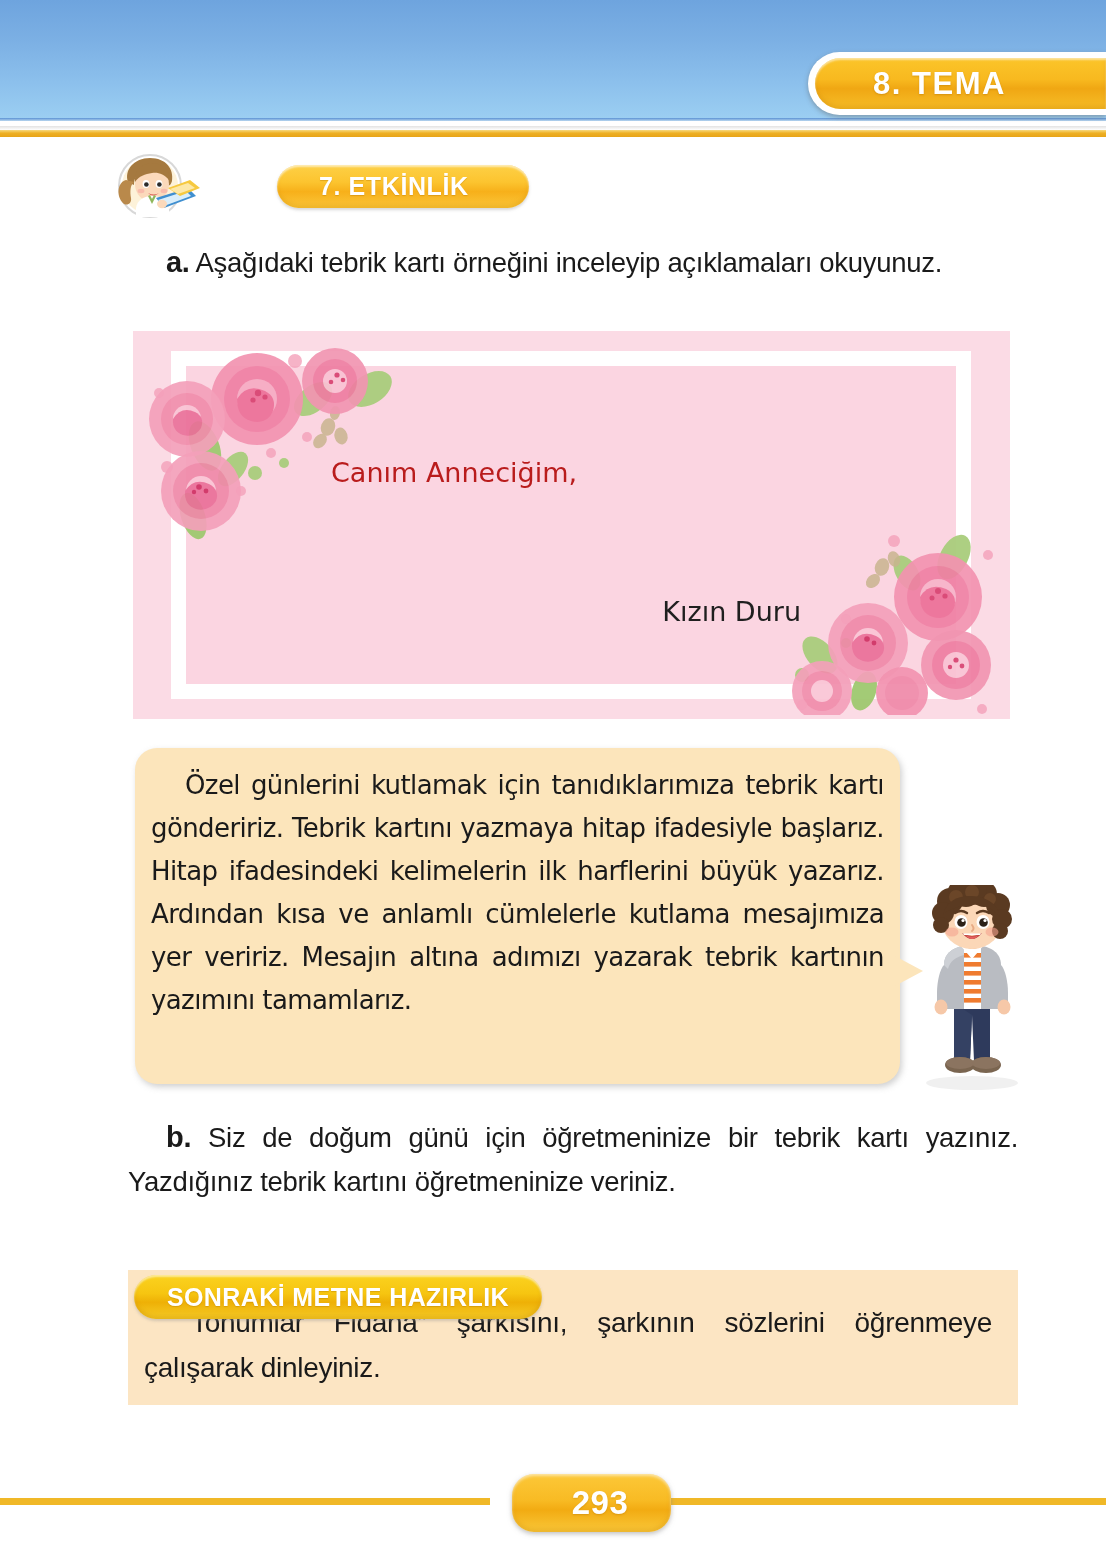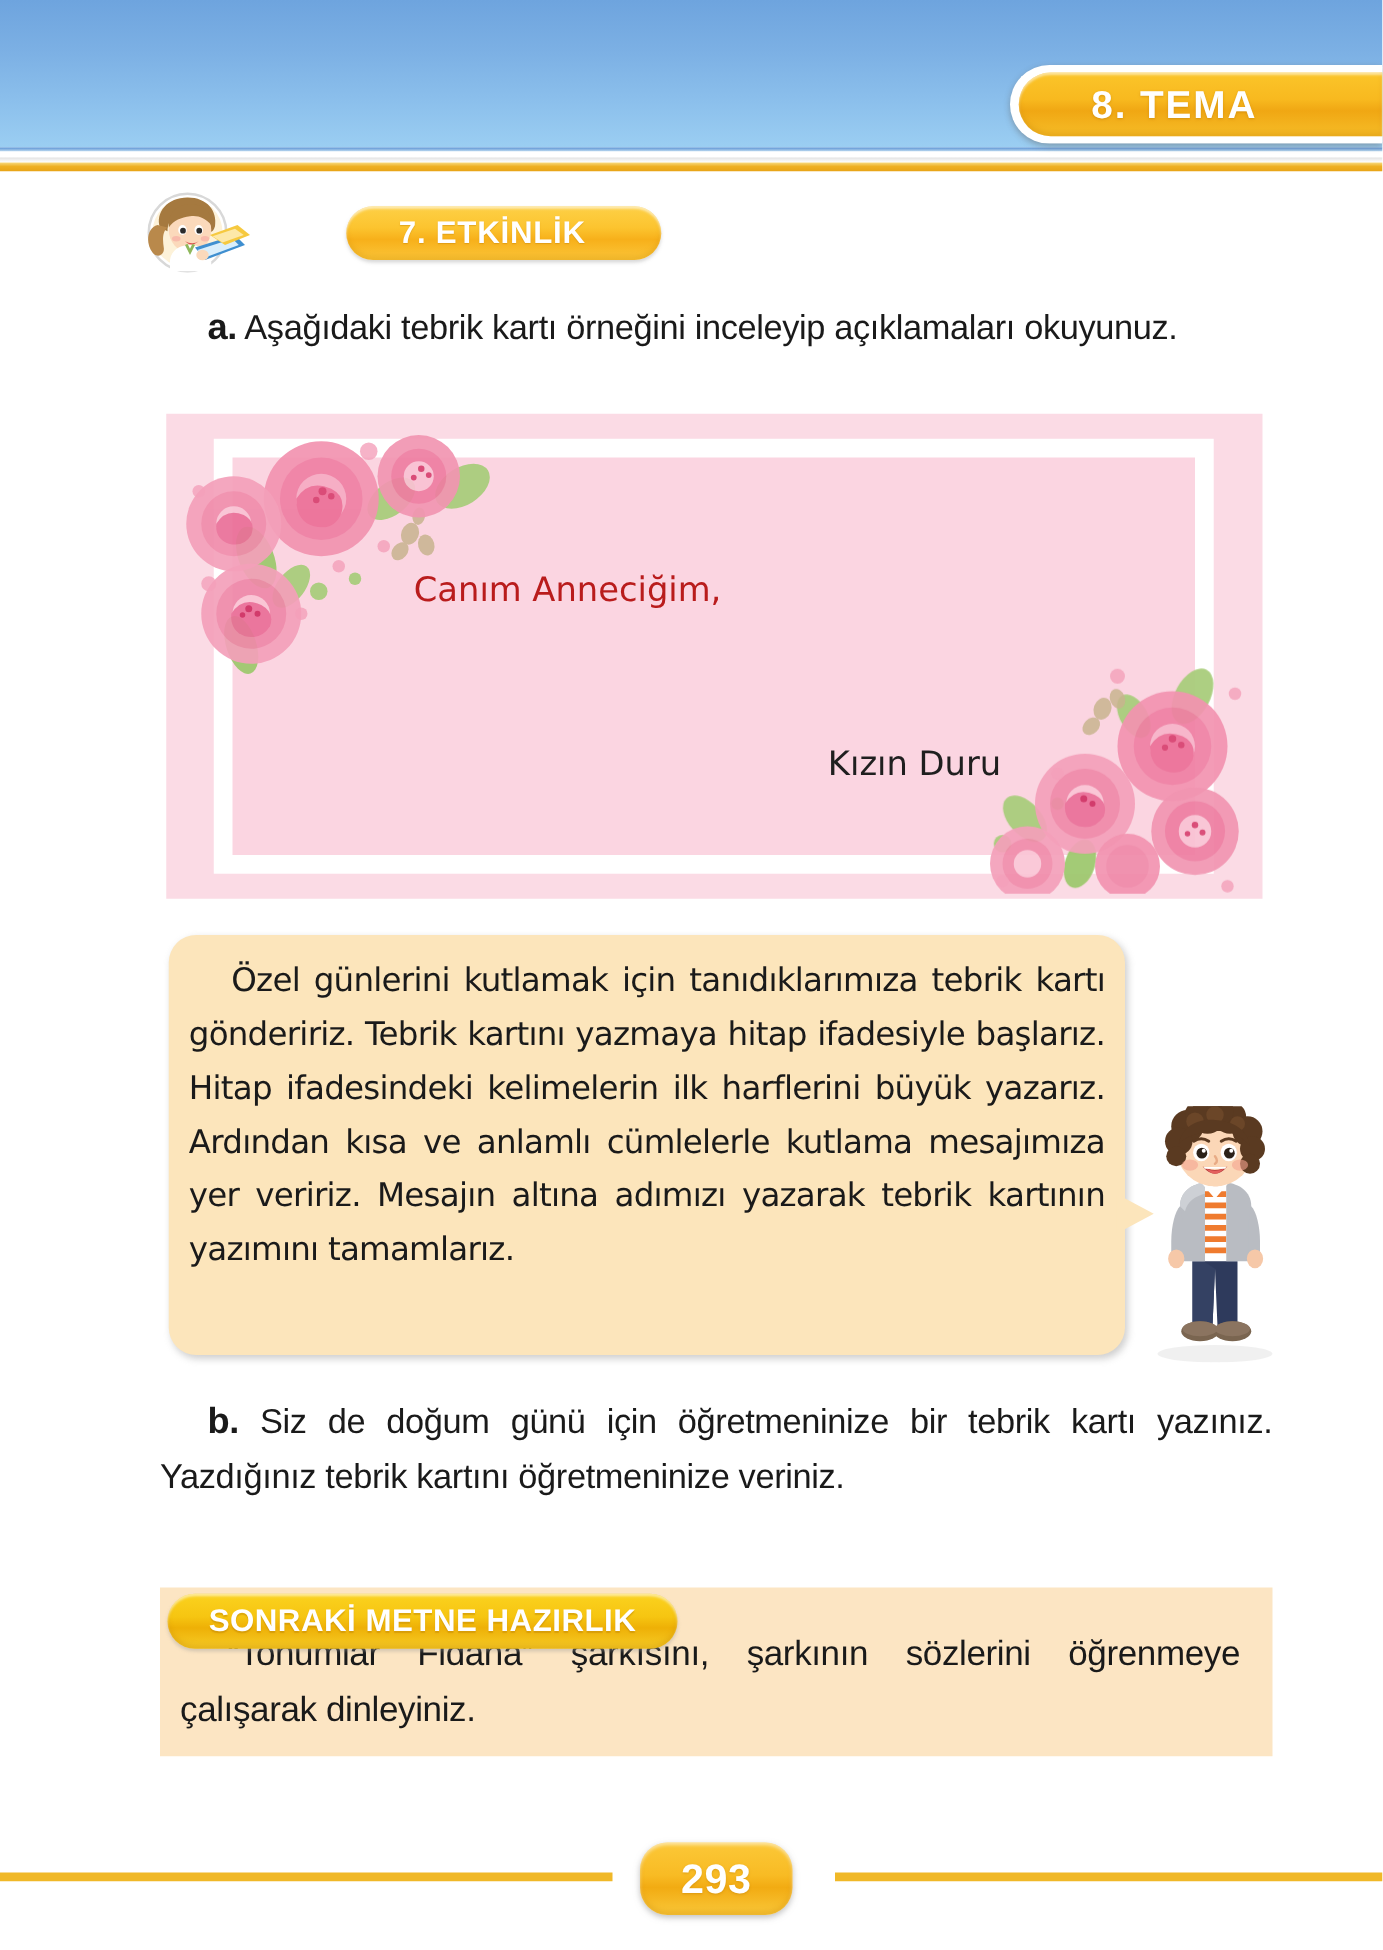--- a/index.html
+++ b/index.html
@@ -262,27 +262,27 @@
   }
   .footer-line-right {
     position: absolute;
     left: 668px; top: 1498px;
     width: 438px; height: 7px;
     background: #f0b828;
   }
   .page-num {
     position: absolute;
     left: 512px; top: 1474px;
-    width: 122px; height: 58px;
+    width: 142px; height: 58px;
     border-radius: 22px;
     background: linear-gradient(to bottom, #fcc838 0%, #f8bb24 45%, #f2ab12 62%, #f9c83a 100%);
     box-shadow: inset 0 2px 3px rgba(255,255,255,0.55),
                 inset 0 -3px 4px rgba(200,130,0,0.28),
                 0 2px 5px rgba(140,140,140,0.55);
-    display: flex; align-items: center; justify-content: center;
+    display: flex; align-items: center; justify-content: center; padding-left: 17px;
   }
   .page-num span {
     color: #ffffff;
     font-size: 33px;
     font-weight: bold;
     letter-spacing: 0.5px;
     text-shadow: 0 1px 2px rgba(180,115,0,0.4);
   }
 </style>
 </head>

